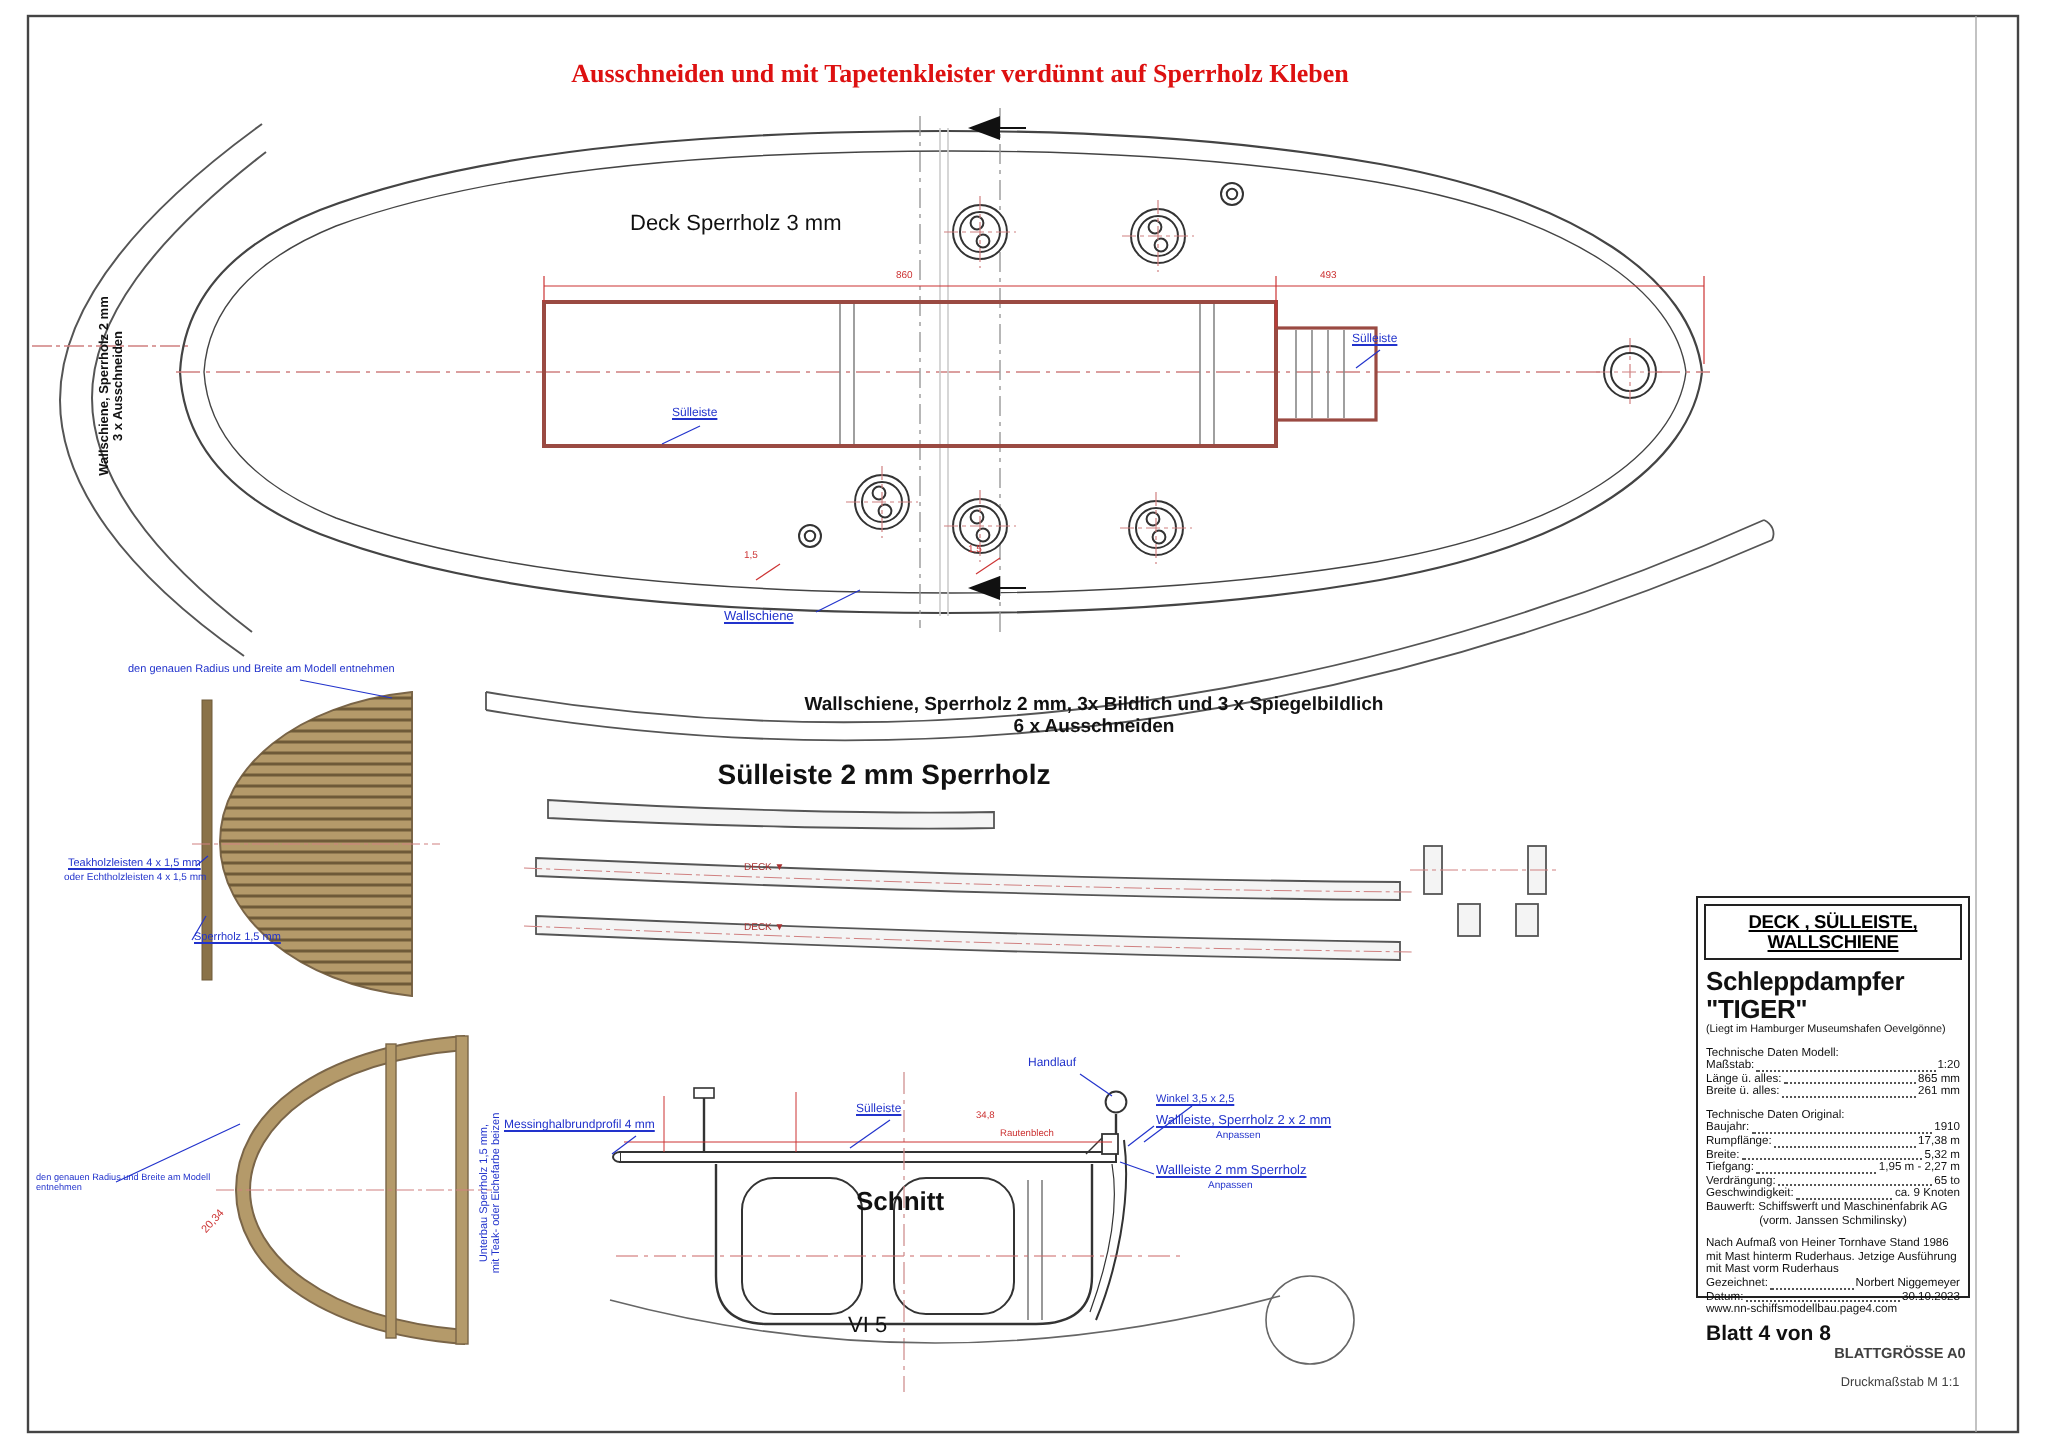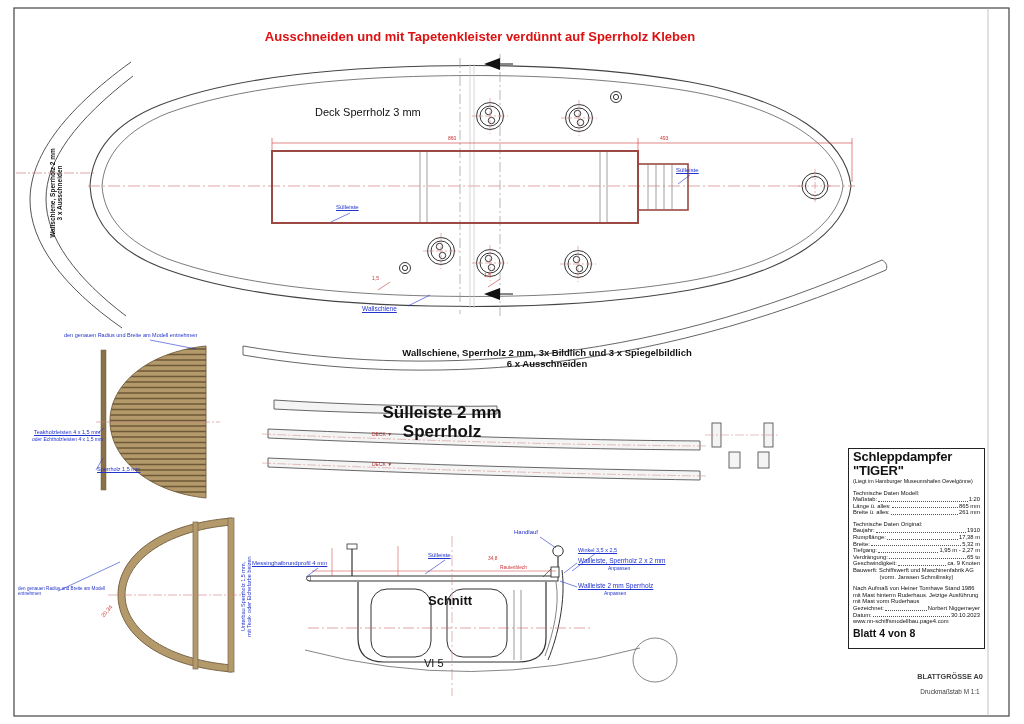--- a/index.html
+++ b/index.html
@@ -4,21 +4,21 @@
 <style>
   html,body{margin:0;padding:0;}
   body{
     width:1024px;height:724px;position:relative;background:#ffffff;
     font-family:"Liberation Sans", sans-serif;overflow:hidden;
   }
   svg{position:absolute;left:0;top:0;}
   .lbl{position:absolute;color:#111;white-space:pre-line;line-height:1.12;}
   .b{font-weight:bold;}
   .ctr{text-align:center;}
-  .red{color:#dd1111;}
+  .red{color:#dd1111;font-family:Liberation Serif, serif;}
   .dimred{color:#cc3333;}
   .blue{color:#2233cc;}
   .u{text-decoration:underline;}
   .rot90{transform:rotate(-90deg);transform-origin:50% 50%;}
 
   
   .tblock{
     position:absolute;left:848px;top:448px;width:137px;height:201px;
     border:1.3px solid #222;background:#fff;box-sizing:border-box;
   }
@@ -255,21 +255,21 @@
 <div class="lbl blue u" style="left:362px;top:305px;font-size:6.5px;">Wallschiene</div>
 
 <div class="lbl blue u" style="left:336px;top:204px;font-size:6px;">Sülleiste</div>
 <div class="lbl blue u" style="left:676px;top:167px;font-size:6px;">Sülleiste</div>
 
 <div class="lbl dimred" style="left:448px;top:136px;font-size:5px;">860</div>
 <div class="lbl dimred" style="left:660px;top:136px;font-size:5px;">493</div>
 <div class="lbl dimred" style="left:372px;top:276px;font-size:5px;">1,5</div>
 <div class="lbl dimred" style="left:484px;top:273px;font-size:5px;">1,5</div>
 
-<div class="lbl b ctr" style="left:342px;top:403px;width:200px;font-size:17px;">Sülleiste 2 mm Sperrholz</div>
+<div class="lbl b ctr" style="left:342px;top:380px;width:200px;font-size:14px;">Sülleiste 2 mm Sperrholz</div>
 <div class="lbl" style="left:372px;top:432px;font-size:5px;color:#a33;">DECK ▼</div>
 <div class="lbl" style="left:372px;top:462px;font-size:5px;color:#a33;">DECK ▼</div>
 
 <div class="lbl blue" style="left:64px;top:332px;font-size:5.5px;">den genauen Radius und Breite am Modell entnehmen</div>
 <div class="lbl blue u" style="left:34px;top:429px;font-size:5.5px;">Teakholzleisten 4 x 1,5 mm</div>
 <div class="lbl blue" style="left:32px;top:437px;font-size:5px;">oder Echtholzleisten 4 x 1,5 mm</div>
 <div class="lbl blue u" style="left:97px;top:466px;font-size:5.5px;">Sperrholz 1,5 mm</div>
 <div class="lbl blue" style="left:18px;top:586px;width:110px;font-size:4.6px;">den genauen Radius und Breite am Modell entnehmen</div>
 <div class="lbl blue ctr rot90" style="left:187px;top:589px;width:120px;height:15px;font-size:5.5px;">Unterbau Sperrholz 1,5 mm,
 mit Teak- oder Eichefarbe beizen</div>
@@ -282,20 +282,21 @@
 <div class="lbl blue" style="left:514px;top:529px;font-size:6px;">Handlauf</div>
 <div class="lbl blue u" style="left:578px;top:547px;font-size:5.5px;">Winkel 3,5 x 2,5</div>
 <div class="lbl blue u" style="left:578px;top:557px;font-size:6.5px;">Wallleiste, Sperrholz 2 x 2 mm</div>
 <div class="lbl blue" style="left:608px;top:566px;font-size:5px;">Anpassen</div>
 <div class="lbl blue u" style="left:578px;top:582px;font-size:6.5px;">Wallleiste 2 mm Sperrholz</div>
 <div class="lbl blue" style="left:604px;top:591px;font-size:5px;">Anpassen</div>
 <div class="lbl dimred" style="left:500px;top:565px;font-size:4.8px;">Rautenblech</div>
 <div class="lbl dimred" style="left:488px;top:556px;font-size:4.8px;">34,8</div>
 
 <div class="tblock">
+  <div class="tb-head">DECK , SÜLLEISTE, WALLSCHIENE</div>
   <div class="tb-body">
     <div class="tb-ship">Schleppdampfer "TIGER"</div>
     <div class="tb-sub">(Liegt im Hamburger Museumshafen Oevelgönne)</div>
     <div class="tb-gap"></div>
     <div>Technische Daten Modell:</div>
     <div class="tb-row">
       <span>Maßstab:</span>
         <span class="dots"></span>
         <span>1:20</span>
     </div>

